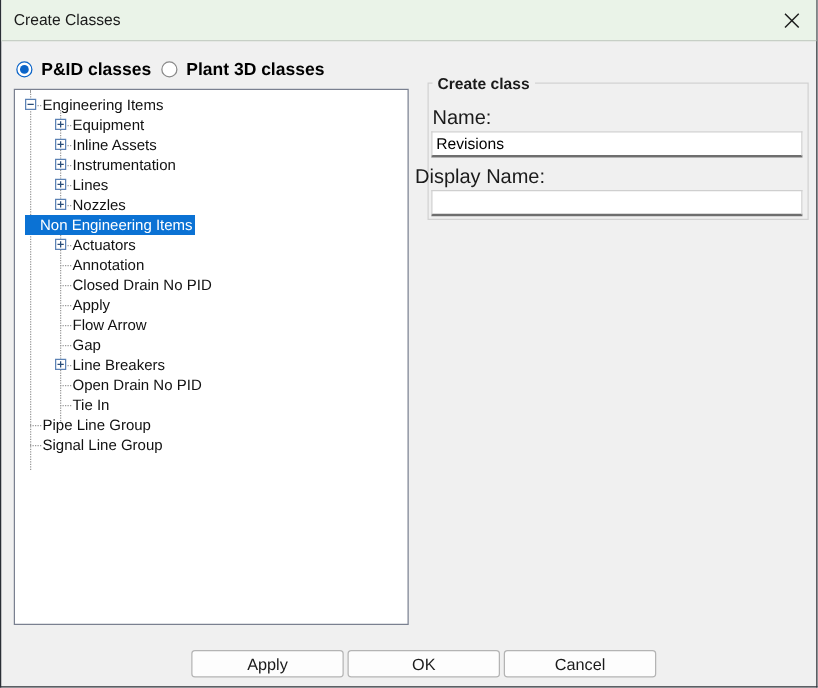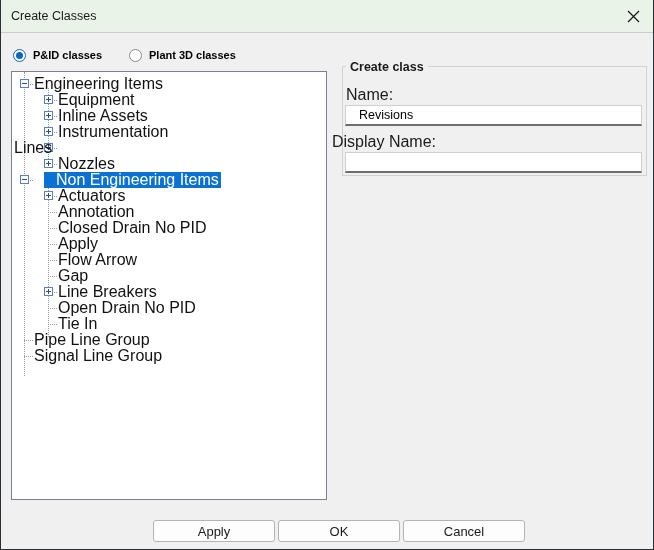--- a/index.html
+++ b/index.html
@@ -95,21 +95,21 @@
     left: 2px; top: 2px;
     width: 7px; height: 7px;
     border-radius: 50%;
     background: #0b64c8;
   }
   .radio-circle.off {
     border: 1px solid #8a8a8a;
     background: #ffffff;
   }
   .radio-label {
-    font-size: 11px;
+    font-size: 14px;
     font-weight: bold;
     color: #000000;
     white-space: nowrap;
   }
 
   
   .tree-panel {
     position: absolute;
     left: 10px;
     top: 71px;
@@ -122,21 +122,21 @@
   }
   .tree-inner {
     position: relative;
     padding: 4px 0 0 0;
   }
   .tree-row {
     position: relative;
     height: 16px;
     line-height: 16px;
     white-space: nowrap;
-    font-size: 16px;
+    font-size: 12px;
     color: #111111;
     cursor: default;
   }
   .tree-label {
     position: relative;
     display: inline-block;
     padding: 0 2px;
     line-height: 16px;
     vertical-align: top;
   }
@@ -219,21 +219,21 @@
     left: 344px;
     width: 297px;
     height: 21px;
     background: #ffffff;
     border: 1px solid #cfcfcf;
     border-bottom: 2px solid #6e6e6e;
     box-sizing: border-box;
     font-family: "Liberation Sans", sans-serif;
     font-size: 12.5px;
     color: #000000;
-    padding: 0 13px;
+    padding: 0 3px;
     line-height: 18px;
     outline: none;
   }
   .field-name { top: 105px; }
   .field-display { top: 152px; }
 
   
   .btn {
     position: absolute;
     top: 520px;
@@ -285,23 +285,23 @@
 
   <div class="tree-panel">
     <div class="tree-inner" id="tree-inner">
         <div class="vline" style="left: 12px; top: 0px; height: 304px;"></div>
         <div class="vline" style="left: 36px; top: 16px; height: 73px;"></div>
         <div class="vline" style="left: 36px; top: 112px; height: 153px;"></div>
         <div class="tree-row"><div class="expander" style="left: 8px;"></div><div class="hstub" style="left: 18px; width: 3px;"></div><span class="tree-label" style="margin-left: 20px;">Engineering Items</span></div>
         <div class="tree-row"><div class="expander plus" style="left: 32px;"></div><div class="hstub" style="left: 42px; width: 3px;"></div><span class="tree-label" style="margin-left: 44px;">Equipment</span></div>
         <div class="tree-row"><div class="expander plus" style="left: 32px;"></div><div class="hstub" style="left: 42px; width: 3px;"></div><span class="tree-label" style="margin-left: 44px;">Inline Assets</span></div>
         <div class="tree-row"><div class="expander plus" style="left: 32px;"></div><div class="hstub" style="left: 42px; width: 3px;"></div><span class="tree-label" style="margin-left: 44px;">Instrumentation</span></div>
-        <div class="tree-row"><div class="expander plus" style="left: 32px;"></div><div class="hstub" style="left: 42px; width: 3px;"></div><span class="tree-label" style=" text-align: center;">Lines</span></div>
+        <div class="tree-row"><div class="expander plus" style="left: 32px;"></div><div class="hstub" style="left: 42px; width: 3px;"></div><span class="tree-label" style="margin-left: 44px; text-align: center;">Lines</span></div>
         <div class="tree-row"><div class="expander plus" style="left: 32px;"></div><div class="hstub" style="left: 42px; width: 3px;"></div><span class="tree-label" style="margin-left: 44px;">Nozzles</span></div>
-        <div class="tree-row selected"><div class="expander" style="left: 8px;"></div><div class="hstub" style="left: 18px; width: 3px;"></div><span class="tree-label" style="margin-left: 32px; padding-left: 12px;">Non Engineering Items</span></div>
+        <div class="tree-row selected"><div class="expander" style="left: 8px;"></div><div class="hstub" style="left: 18px; width: 3px;"></div><span class="tree-label" style="margin-left: 8px; padding-left: 12px;">Non Engineering Items</span></div>
         <div class="tree-row"><div class="expander plus" style="left: 32px;"></div><div class="hstub" style="left: 42px; width: 3px;"></div><span class="tree-label" style="margin-left: 44px;">Actuators</span></div>
         <div class="tree-row"><div class="hstub" style="left: 36px; width: 9px;"></div><span class="tree-label" style="margin-left: 44px;">Annotation</span></div>
         <div class="tree-row"><div class="hstub" style="left: 36px; width: 9px;"></div><span class="tree-label" style="margin-left: 44px;">Closed Drain No PID</span></div>
         <div class="tree-row"><div class="hstub" style="left: 36px; width: 9px;"></div><span class="tree-label" style="margin-left: 44px;">Apply</span></div>
         <div class="tree-row"><div class="hstub" style="left: 36px; width: 9px;"></div><span class="tree-label" style="margin-left: 44px;">Flow Arrow</span></div>
         <div class="tree-row"><div class="hstub" style="left: 36px; width: 9px;"></div><span class="tree-label" style="margin-left: 44px;">Gap</span></div>
         <div class="tree-row"><div class="expander plus" style="left: 32px;"></div><div class="hstub" style="left: 42px; width: 3px;"></div><span class="tree-label" style="margin-left: 44px;">Line Breakers</span></div>
         <div class="tree-row"><div class="hstub" style="left: 36px; width: 9px;"></div><span class="tree-label" style="margin-left: 44px;">Open Drain No PID</span></div>
         <div class="tree-row"><div class="hstub" style="left: 36px; width: 9px;"></div><span class="tree-label" style="margin-left: 44px;">Tie In</span></div>
         <div class="tree-row"><div class="hstub" style="left: 12px; width: 9px;"></div><span class="tree-label" style="margin-left: 20px;">Pipe Line Group</span></div>

